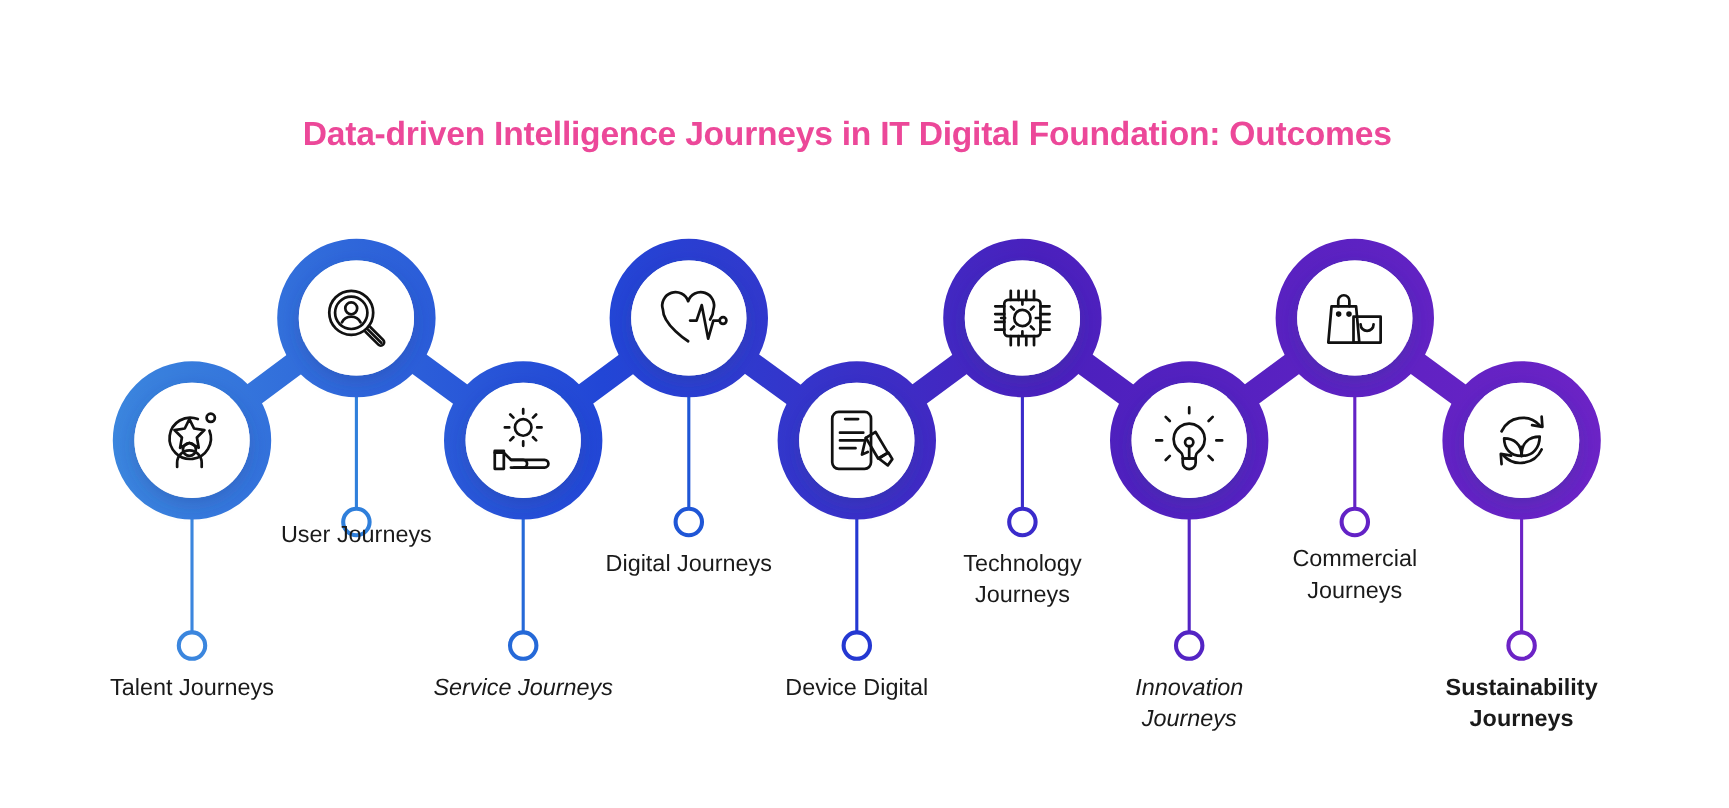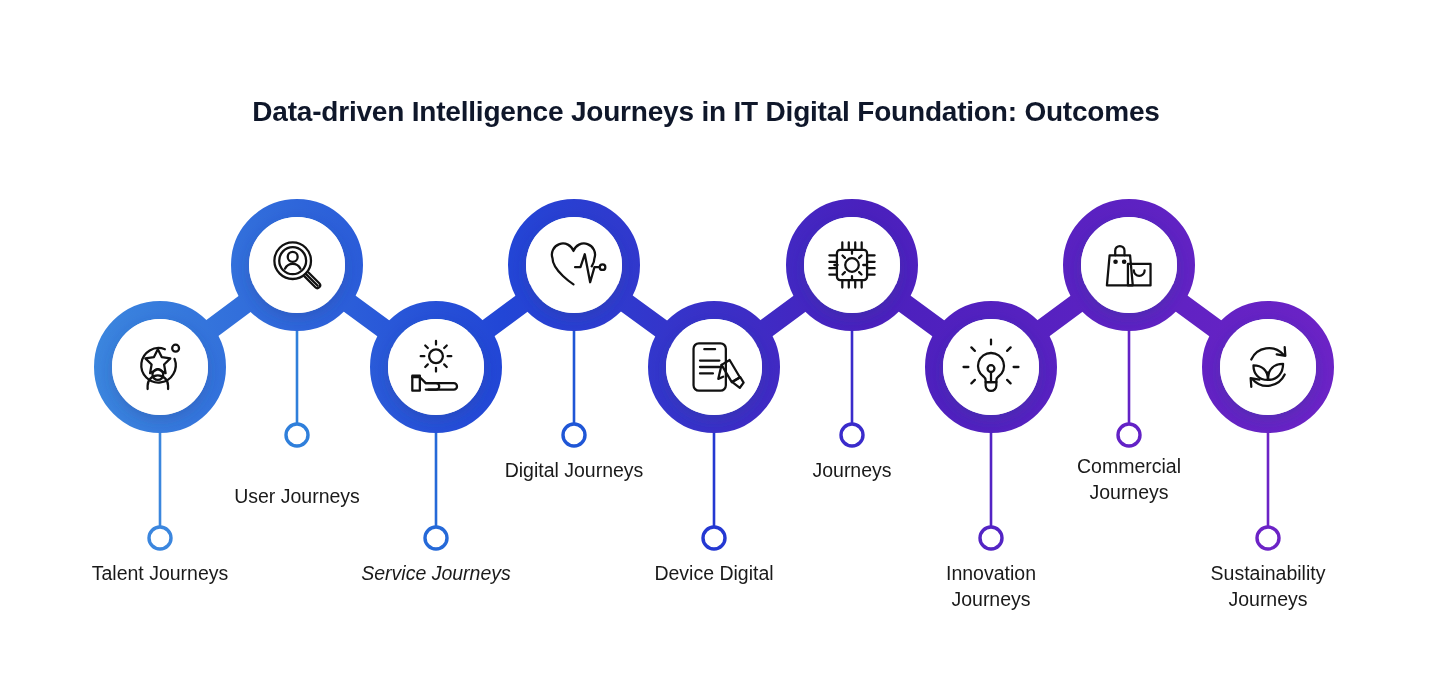--- a/index.html
+++ b/index.html
@@ -24,21 +24,21 @@
   }
   .page-title {
     position: absolute;
     left: 0;
     top: 96px;
     width: 1412px;
     text-align: center;
     font-size: 28px;
     font-weight: bold;
     letter-spacing: -0.2px;
-    color: #0f172a;
+    color: #ec4899;
     white-space: nowrap;
   }
   .node-label {
     position: absolute;
     text-align: center;
     font-size: 19.5px;
     line-height: 26px;
     color: #1a1a1a;
     width: 230px;
     font-weight: normal;
@@ -199,41 +199,42 @@
         <path d="M26 38v-7"></path>
           </g>
         </g>
       </g>
     </svg>
 
   <div id="labels">
       <div class="node-label" style="left: 45px; top: 560px;">
         <span>Talent Journeys</span>
       </div>
-      <div class="node-label" style="left: 182px; top: 483px;">
+      <div class="node-label" style="left: 182px; top: 433px;">
         <span>User Journeys</span>
       </div>
       <div class="node-label" style="left: 321px; top: 560px; font-style: italic;">
         <span>Service Journeys</span>
       </div>
       <div class="node-label" style="left: 459px; top: 457px;">
         <span>Digital Journeys</span>
       </div>
       <div class="node-label" style="left: 599px; top: 560px;">
         <span>Device Digital</span>
       </div>
       <div class="node-label" style="left: 737px; top: 457px;">
-        <span>Journeys</span>
-      </div>
-      <div class="node-label" style="left: 876px; top: 560px;">
+        <span>Technology</span>
+        <span>Journeys</span>
+      </div>
+      <div class="node-label" style="left: 876px; top: 560px; font-style: italic;">
         <span>Innovation</span>
         <span>Journeys</span>
       </div>
       <div class="node-label" style="left: 1014px; top: 453px;">
         <span>Commercial</span>
         <span>Journeys</span>
       </div>
-      <div class="node-label" style="left: 1153px; top: 560px;">
+      <div class="node-label" style="left: 1153px; top: 560px; font-weight: bold;">
         <span>Sustainability</span>
         <span>Journeys</span>
       </div>
     </div>
 </div>
 
 </body></html>

